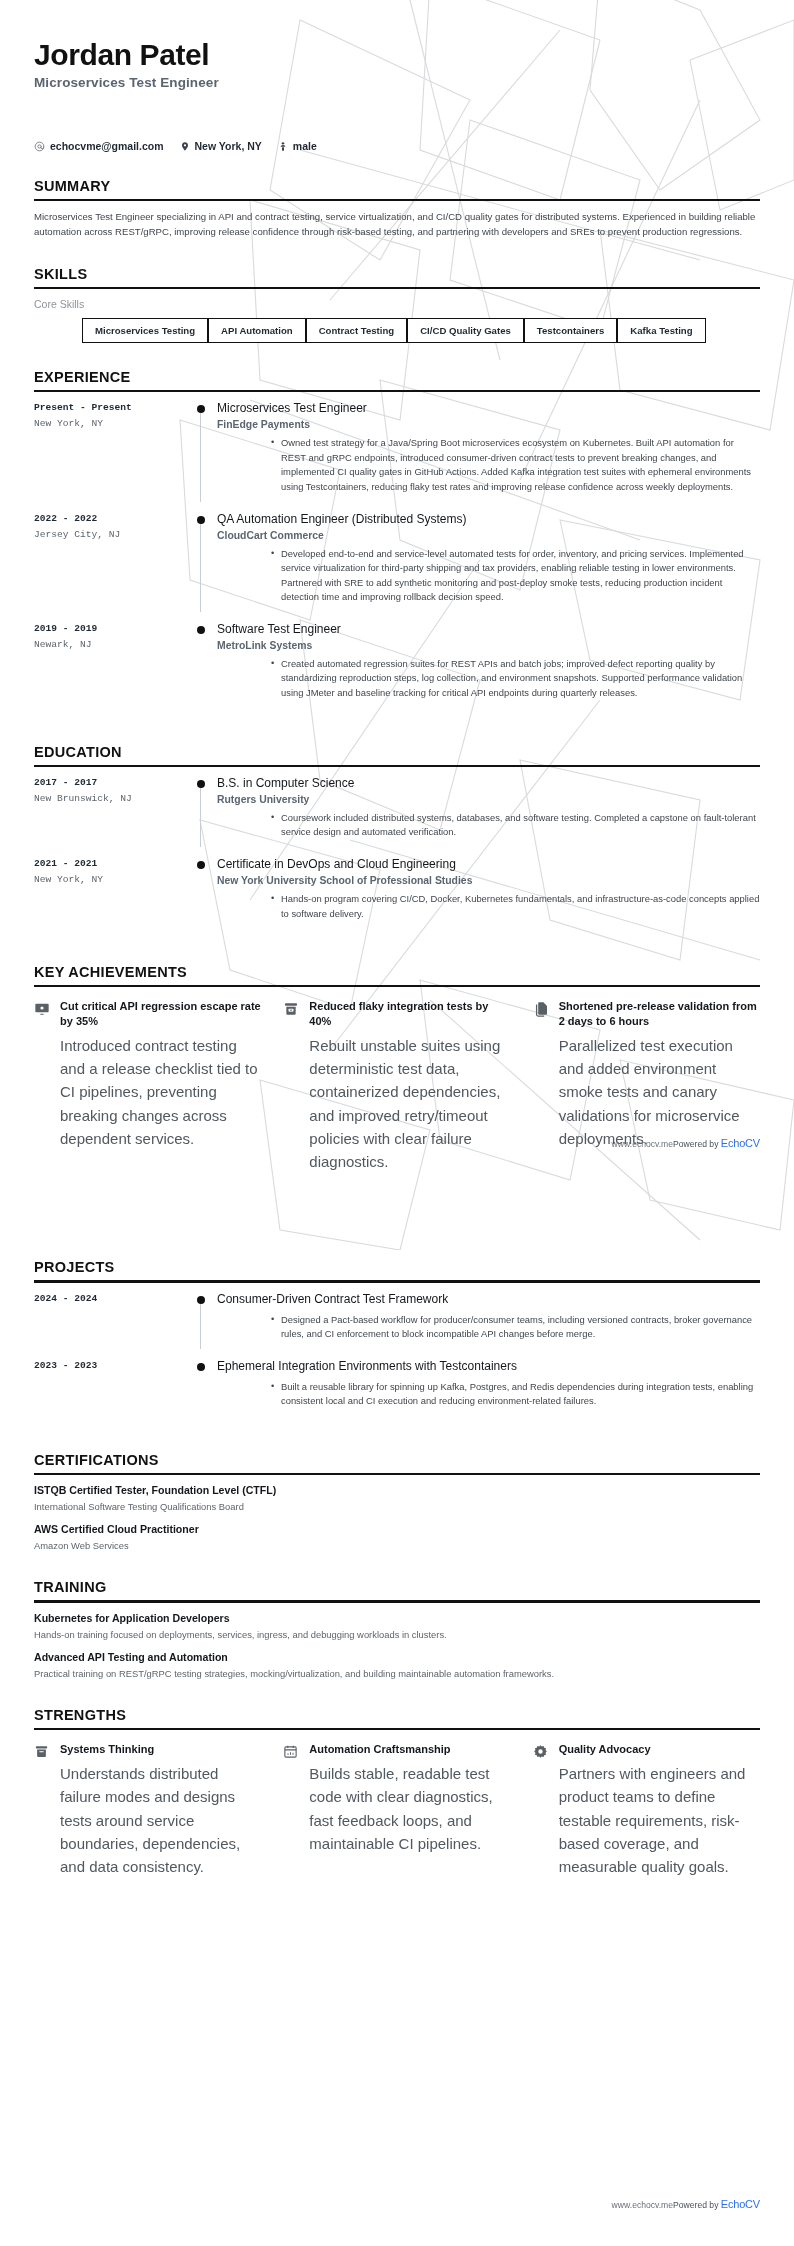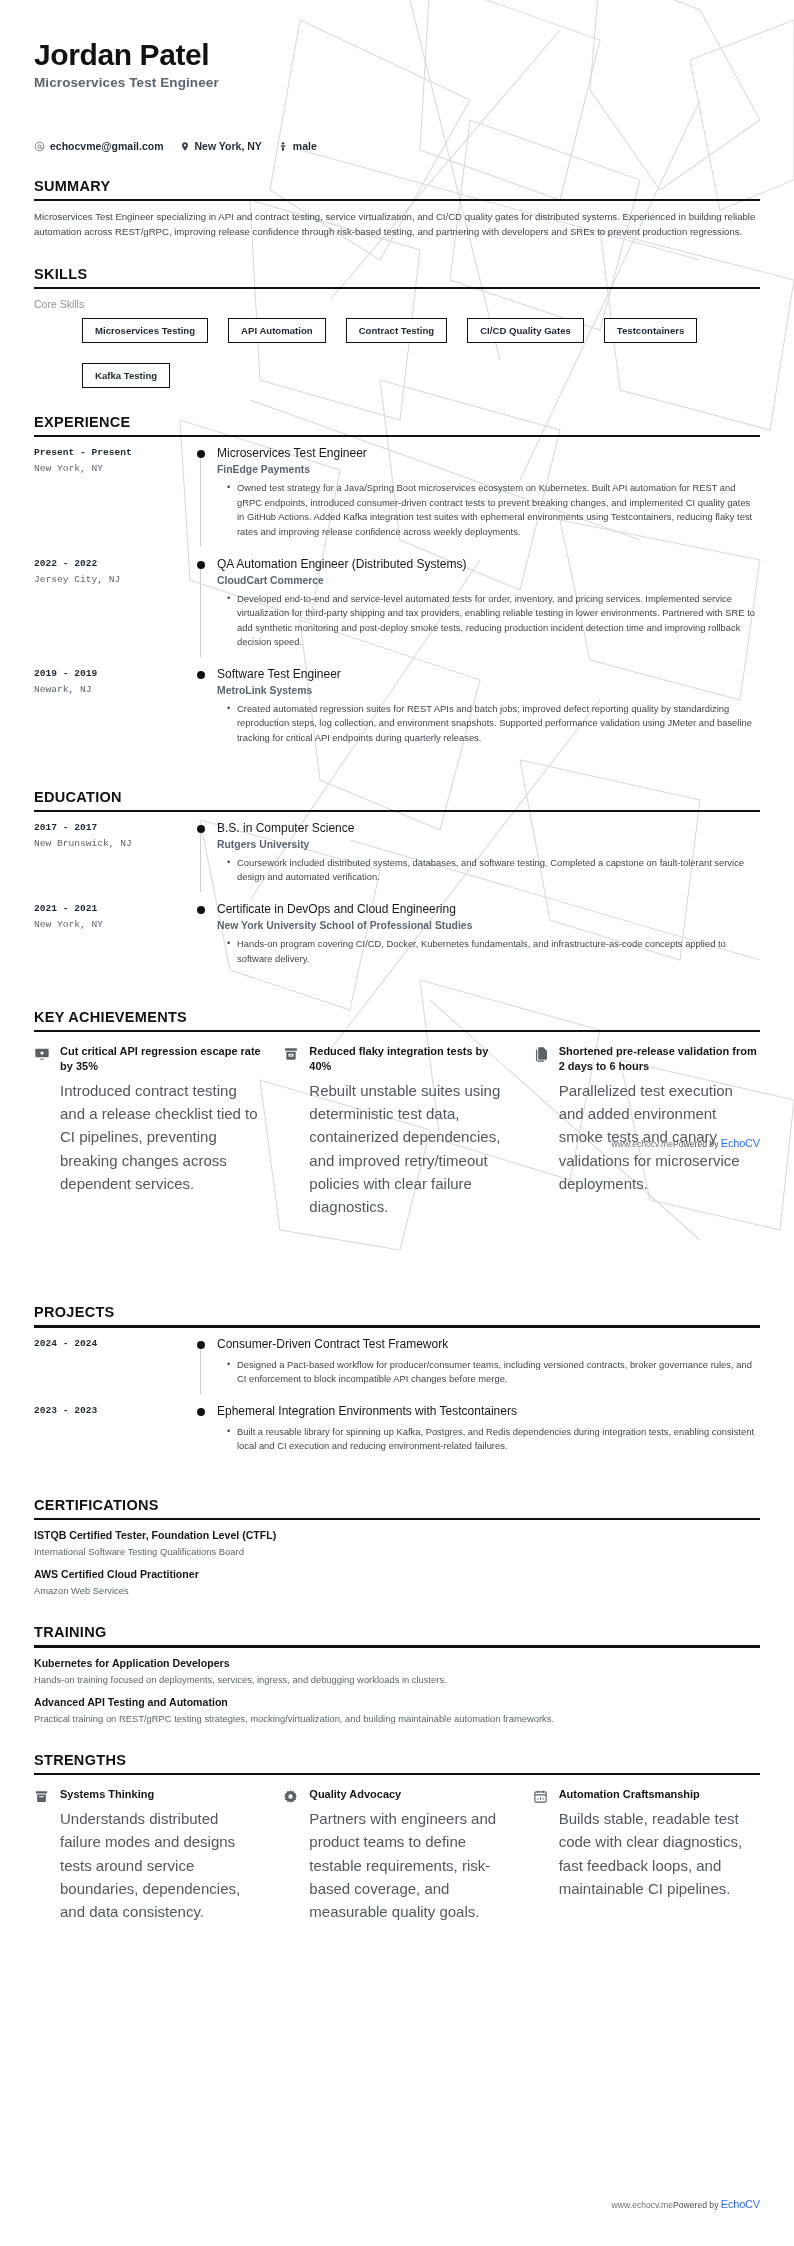--- a/index.html
+++ b/index.html
@@ -91,21 +91,21 @@
     line-height: 1.55;
     color: #40464d;
   }
 
   
   .skill-group-label {
     font-size: 10.5px;
     color: #8d949c;
     margin-bottom: 8px;
   }
-  .chips { display: flex; flex-wrap: wrap; gap: 20px; padding-left: 48px; }
+  .chips { display: flex; flex-wrap: wrap; gap: 0; padding-left: 48px; }
   .chip {
     border: 1.3px solid #111111;
     padding: 6px 12px;
     font-size: 9.6px;
     font-weight: bold;
     color: #1f2933;
     background: #ffffff;
     white-space: nowrap;
   }
 
@@ -168,20 +168,21 @@
     margin-top: 3px;
   }
   .bullets { margin-top: 6px; padding-left: 12px; }
   .bullet {
     font-size: 9.4px;
     line-height: 1.55;
     color: #40464d;
     position: relative;
     padding-left: 8px;
     margin-bottom: 3px;
+    margin-left: 44px;
   }
   .bullet::before {
     content: "•";
     position: absolute;
     left: -2px;
     top: -1px;
     color: #40464d;
   }
 
   
@@ -577,42 +578,42 @@
             </svg>
           </div>
           <div class="card-text">
             <div class="card-title">Systems Thinking</div>
             <div class="card-desc">Understands distributed failure modes and designs tests around service boundaries, dependencies, and data consistency.</div>
           </div>
         </div>
 
         <div class="card">
           <div class="card-icon">
-            <svg width="15" height="15" viewBox="0 0 24 24" fill="#5a6066">
-              <path d="M12 1.8l2 2.2 2.9-.8 1 2.8 2.9.8-.7 2.9 2 2.2-2 2.2.7 2.9-2.9.8-1 2.8-2.9-.8-2 2.2-2-2.2-2.9.8-1-2.8-2.9-.8.7-2.9-2-2.2 2-2.2-.7-2.9 2.9-.8 1-2.8 2.9.8z"></path>
-              <circle cx="12" cy="12" r="3.5" fill="#ffffff"></circle>
-            </svg>
-          </div>
-          <div class="card-text">
-            <div class="card-title">Quality Advocacy</div>
-            <div class="card-desc">Partners with engineers and product teams to define testable requirements, risk-based coverage, and measurable quality goals.</div>
-          </div>
-        </div>
-
-        <div class="card">
-          <div class="card-icon">
             <svg width="15" height="15" viewBox="0 0 24 24" fill="none" stroke="#5a6066" stroke-width="1.8">
               <rect x="3" y="4.6" width="18" height="16.4" rx="1.8"></rect>
               <path d="M3 9.4h18M7.6 2.6v3.6M16.4 2.6v3.6" stroke-width="1.8"></path>
               <path d="M8 17.4v-2.6M12 17.4v-4.2M16 17.4v-3.4" stroke-width="1.5"></path>
             </svg>
           </div>
           <div class="card-text">
             <div class="card-title">Automation Craftsmanship</div>
             <div class="card-desc">Builds stable, readable test code with clear diagnostics, fast feedback loops, and maintainable CI pipelines.</div>
+          </div>
+        </div>
+
+        <div class="card">
+          <div class="card-icon">
+            <svg width="15" height="15" viewBox="0 0 24 24" fill="#5a6066">
+              <path d="M12 1.8l2 2.2 2.9-.8 1 2.8 2.9.8-.7 2.9 2 2.2-2 2.2.7 2.9-2.9.8-1 2.8-2.9-.8-2 2.2-2-2.2-2.9.8-1-2.8-2.9-.8.7-2.9-2-2.2 2-2.2-.7-2.9 2.9-.8 1-2.8 2.9.8z"></path>
+              <circle cx="12" cy="12" r="3.5" fill="#ffffff"></circle>
+            </svg>
+          </div>
+          <div class="card-text">
+            <div class="card-title">Quality Advocacy</div>
+            <div class="card-desc">Partners with engineers and product teams to define testable requirements, risk-based coverage, and measurable quality goals.</div>
           </div>
         </div>
 
       </div>
     </div>
 
   </div>
 
   <div class="footer-bar footer-mid">
     <span>www.echocv.me</span>

